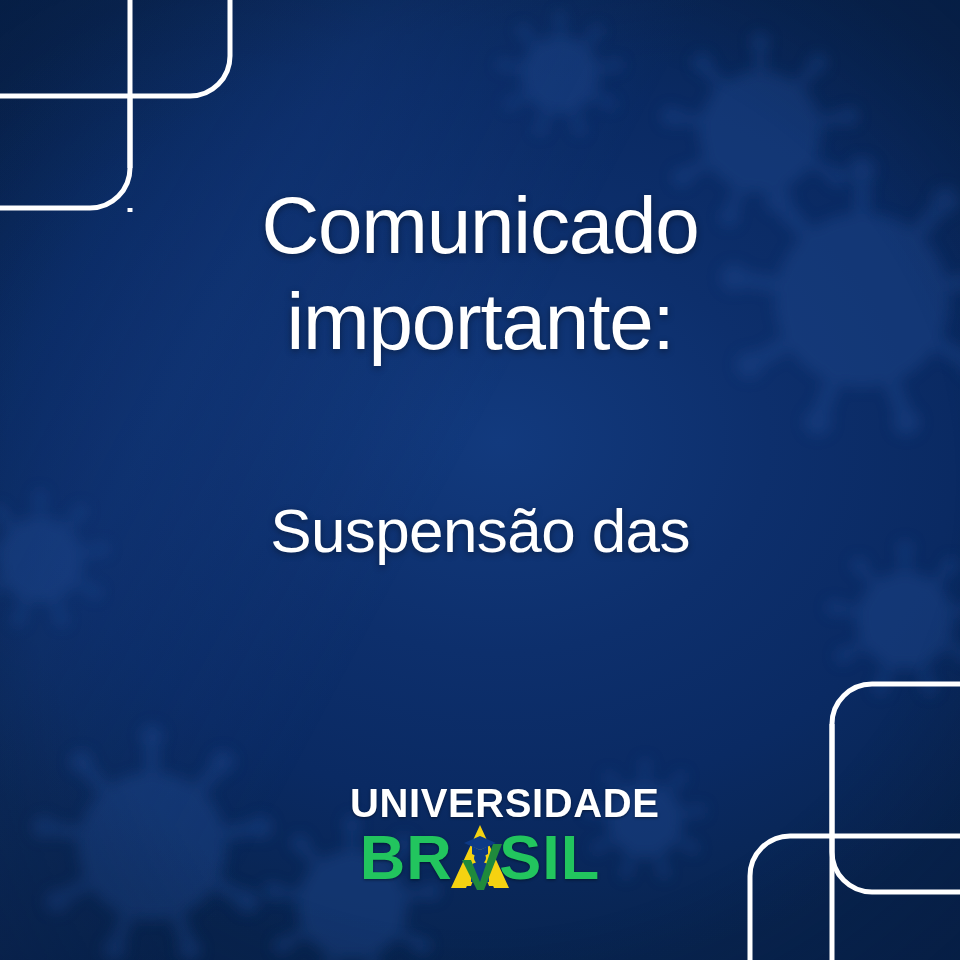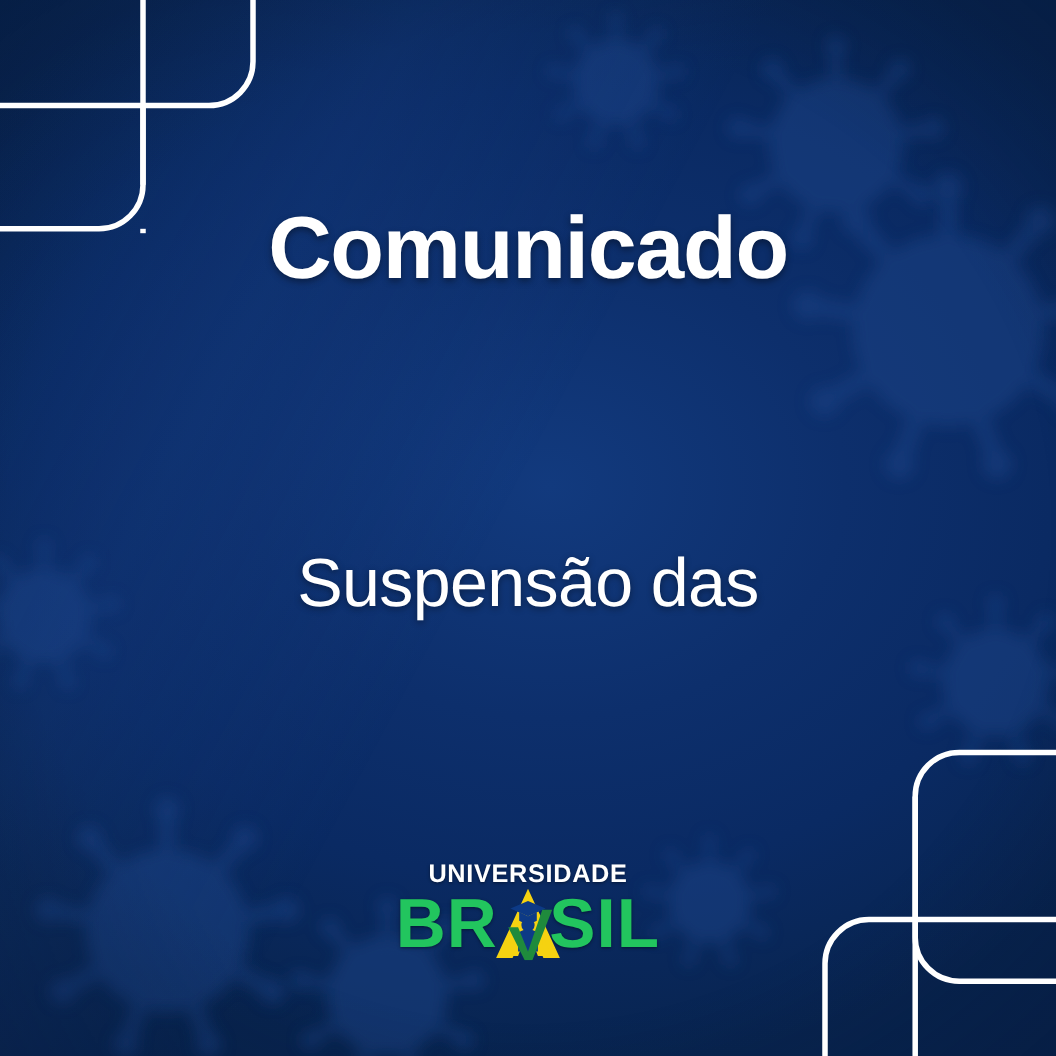--- a/index.html
+++ b/index.html
@@ -53,21 +53,21 @@
   .headline-block {
     position: absolute;
     left: 0;
     right: 0;
     text-align: center;
     color: #ffffff;
     text-shadow: 0 2px 7px rgba(0,0,0,0.40);
   }
   #headline-primary {
     top: 178px;
-    font-weight: 700;
+    font-weight: 400;
     font-size: 80px;
     line-height: 96px;
     letter-spacing: -1.2px;
   }
   #headline-secondary {
     top: 484px;
     font-weight: 400;
     font-size: 62px;
     line-height: 94px;
     letter-spacing: -0.6px;
@@ -81,21 +81,21 @@
     transform: translateX(-50%);
     top: 783px;
     width: 260px;
     text-align: center;
     line-height: 1;
   }
   #logo-top {
     display: block;
     color: #ffffff;
     font-weight: 700;
-    font-size: 23px;
+    font-size: 40px;
     letter-spacing: 0.6px;
     text-shadow: 0 1px 3px rgba(0,0,0,0.45);
   }
   #logo-main {
     position: relative;
     display: block;
     height: 66px;
     margin-top: 3px;
   }
   .logo-word {
@@ -212,20 +212,21 @@
 
         <path d="M 970 836 L 790 836 A 40 40 0 0 0 750 876 L 750 970"></path>
 
         <path d="M 832 724 L 832 852 A 40 40 0 0 0 872 892 L 970 892"></path>
       </g>
     </svg>
   </div>
 
   <div class="headline-block" id="headline-primary">
     <span class="line">Comunicado</span>
+    <span class="line">importante:</span>
   </div>
 
   <div class="headline-block" id="headline-secondary">
     <span class="line">Suspensão das</span>
   </div>
 
   <div id="logo">
     <span id="logo-top" style="text-transform:uppercase">Universidade</span>
 
     <span id="logo-main">

